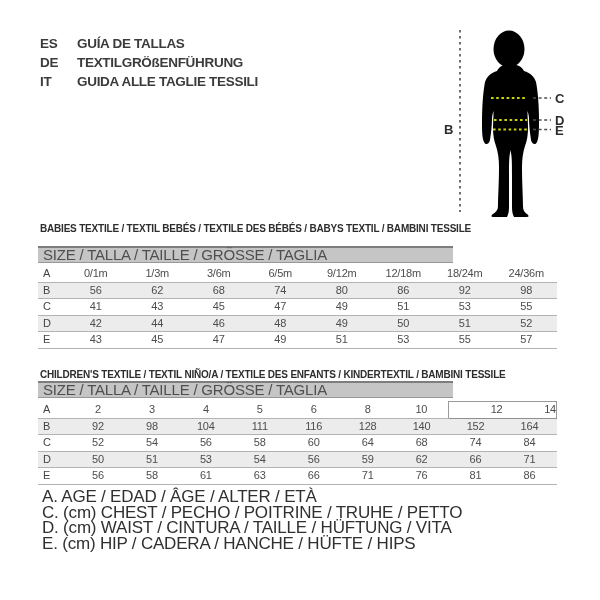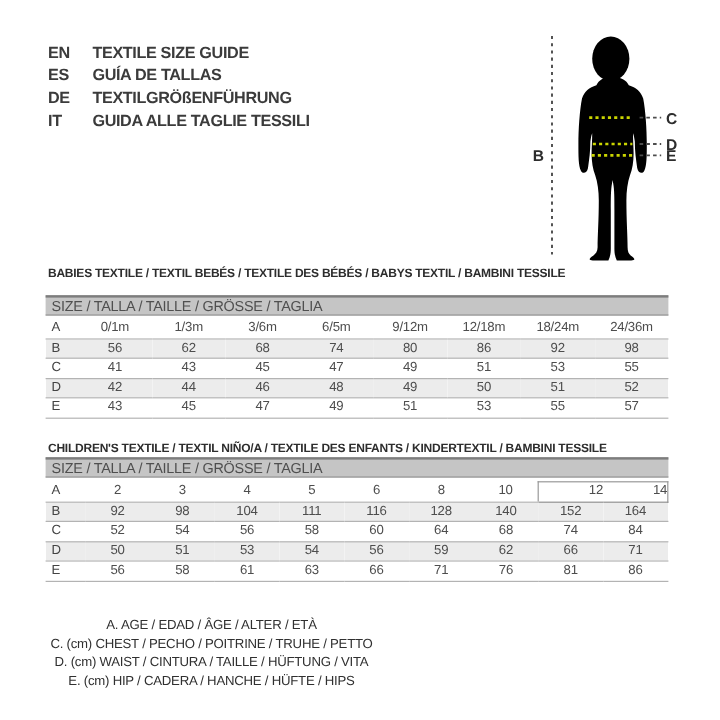--- a/index.html
+++ b/index.html
@@ -17,55 +17,51 @@
   .figure text { font-size:13px; font-weight:bold; fill:#2d2d2d;
                  font-family:"Liberation Sans", sans-serif; }
 
   
   .section-title { position:absolute; left:40px; font-size:10px; font-weight:bold;
                    color:#2d2d2d; letter-spacing:-0.2px; white-space:nowrap; }
   #babies-title   { top:223px; }
   #children-title { top:369px; }
 
   
-  .size-header { position:absolute; left:38px; width:519px; height:17px;
+  .size-header { position:absolute; left:38px; width:415px; height:17px;
                  background:#c5c5c5; border-top:2px solid #7d7d7d;
                  border-bottom:1px solid #979797;
-                 font-size:12px; color:#4f4f4f; line-height:14px; padding-left:5px;
+                 font-size:15px; color:#4f4f4f; line-height:14px; padding-left:5px;
                  letter-spacing:-0.2px; }
   #babies-header   { top:246px; }
   #children-header { top:381px; }
 
   
   table { position:absolute; left:38px; width:519px; border-collapse:collapse;
           table-layout:fixed; font-size:11px; color:#4d4d4d; letter-spacing:-0.2px; }
   #babies-table   { top:266px; }
   #children-table { top:401px; }
   td { height:15.5px; line-height:15.5px; text-align:center; padding:0;
        border-bottom:1px solid #b3b3b3; overflow:hidden; white-space:nowrap; }
   td.rowlabel { text-align:left; padding-left:5px; color:#434343; }
   #babies-table   td.rowlabel { width:27px; }
   #children-table td.rowlabel { width:33px; }
   tr.stripe { background:#ececec; }
   td.hl       { border-top:1px solid #9a9a9a; border-bottom:1px solid #8f8f8f; background:#fff;text-align:right; }
   td.hl-first { border-left:1px solid #9a9a9a; }
   td.hl-last  { border-right:1px solid #9a9a9a; }
 
   
-  .legend { position:absolute; left:42px; top:514px; font-size:11px; color:#303030;
-            line-height:15.7px; letter-spacing:-0.2px;text-align:center; }
+  .legend { position:absolute; left:42px; top:489px; font-size:17px; color:#303030;
+            line-height:15.7px; letter-spacing:-0.2px; }
 </style>
 </head>
 <body>
 
 <div class="lang-block" id="lang-block">
-    <div class="lang-row">
-      <span class="lang-code">EN</span>
-      <span>TEXTILE SIZE GUIDE</span>
-    </div>
     <div class="lang-row">
       <span class="lang-code">ES</span>
       <span>GUÍA DE TALLAS</span>
     </div>
     <div class="lang-row">
       <span class="lang-code">DE</span>
       <span>TEXTILGRÖßENFÜHRUNG</span>
     </div>
     <div class="lang-row">
       <span class="lang-code">IT</span>

